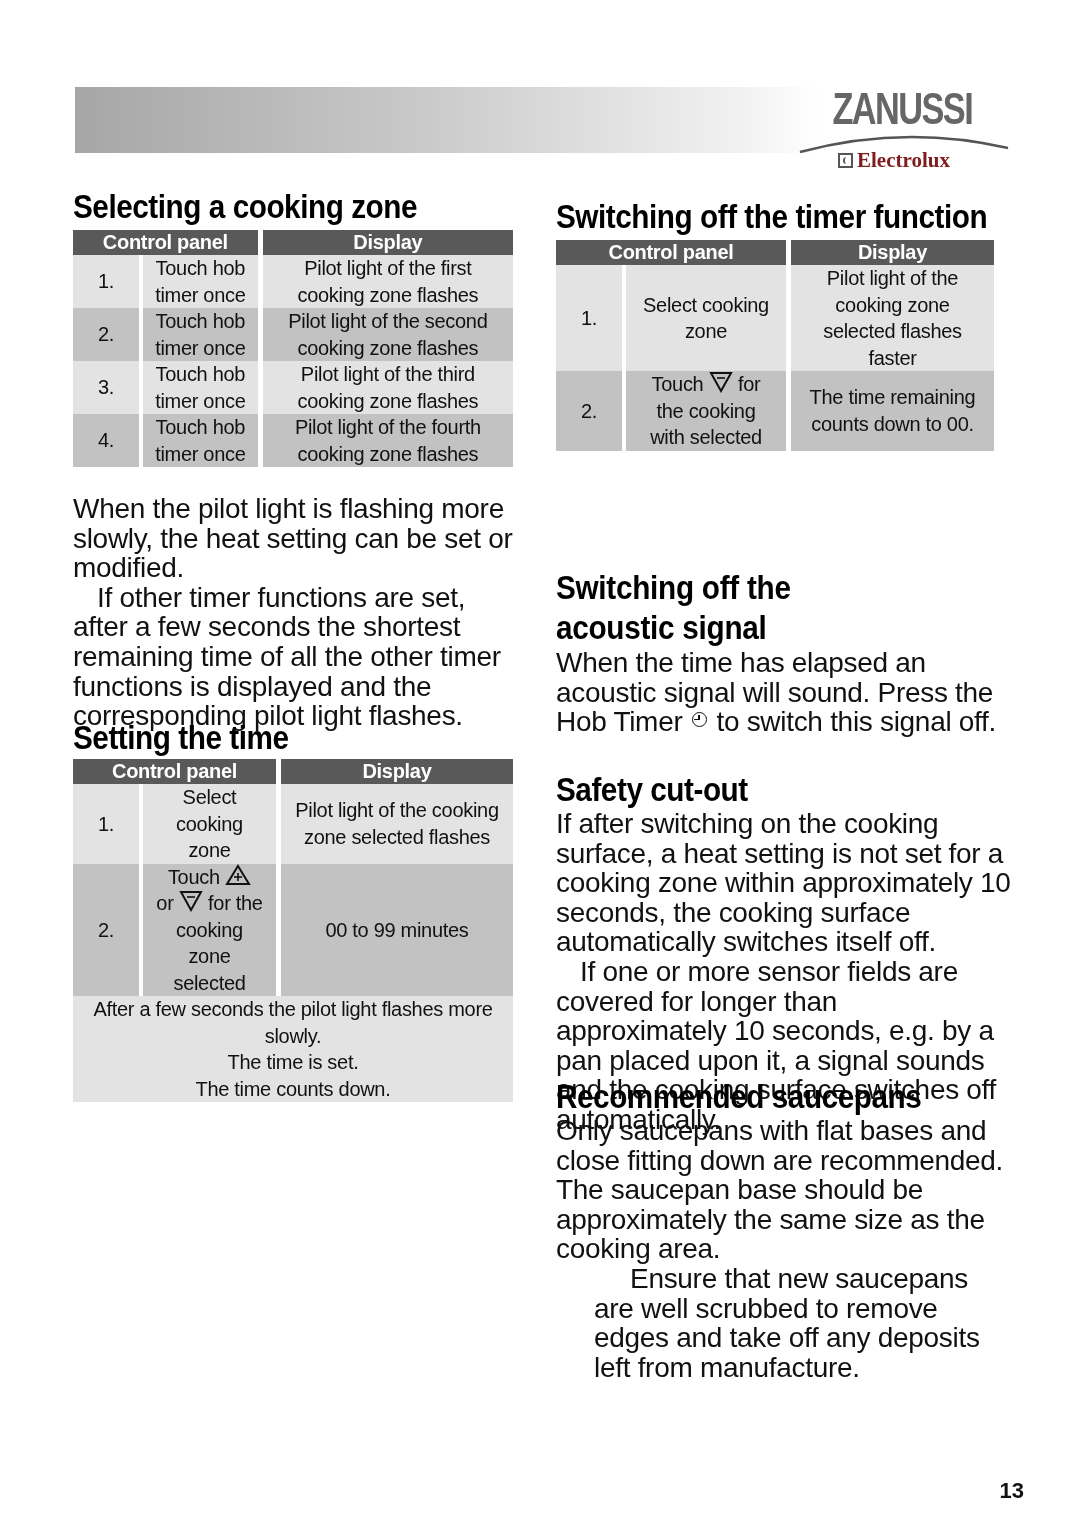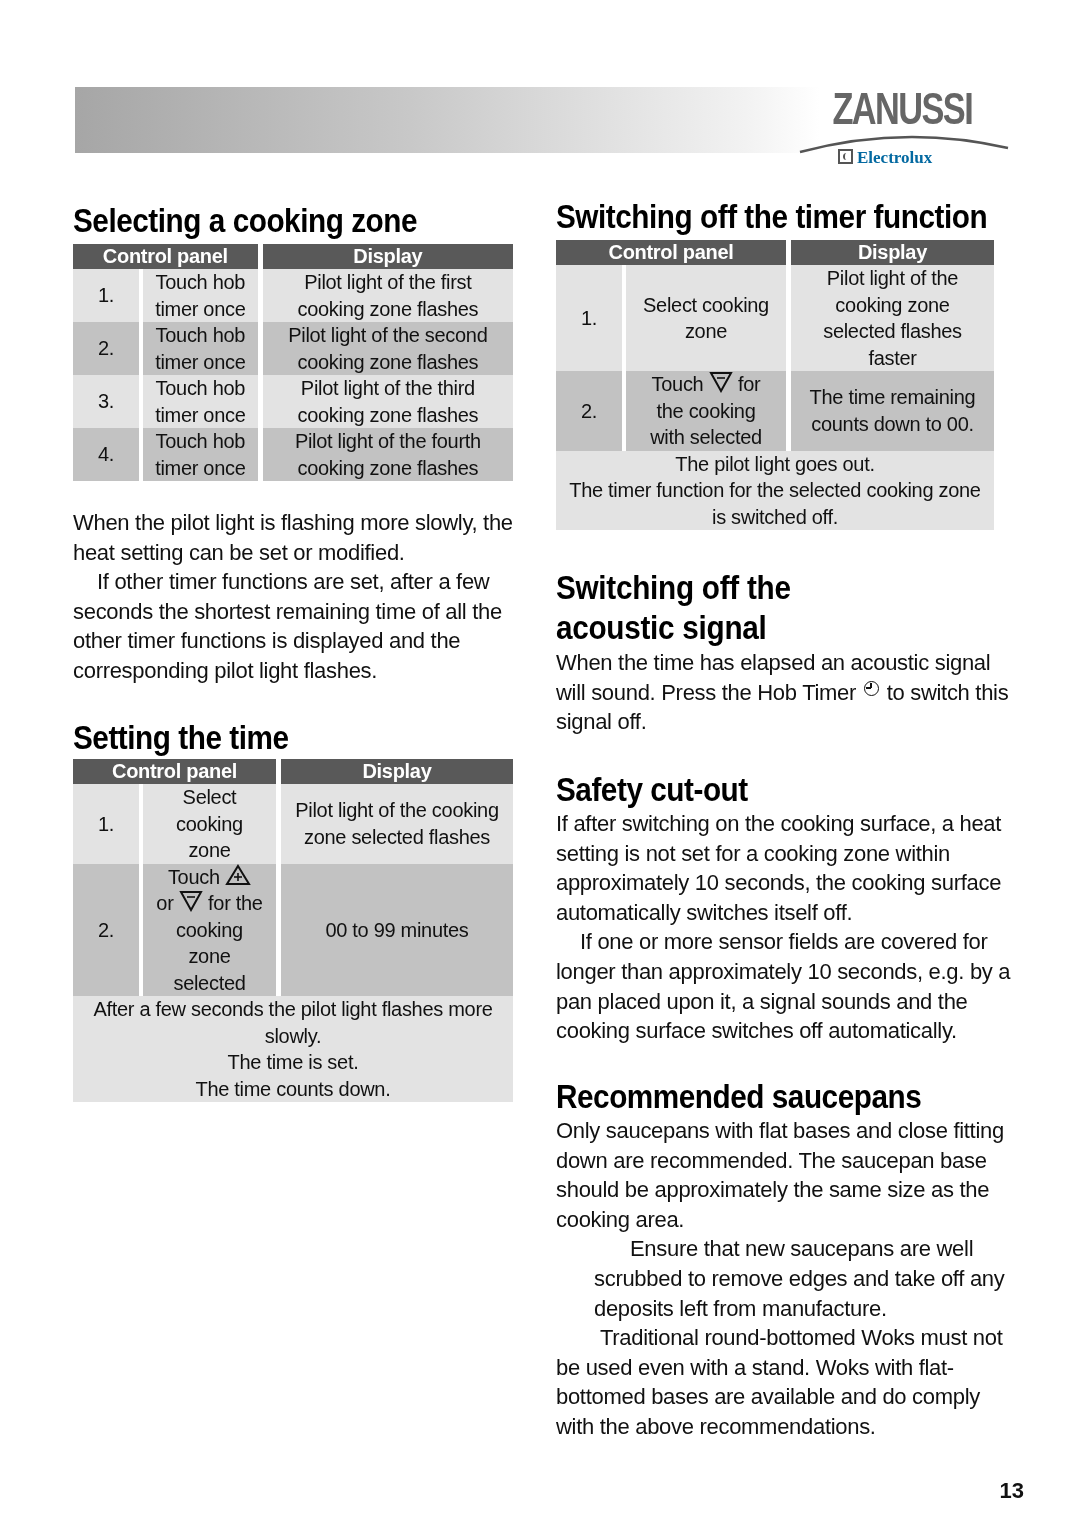--- a/index.html
+++ b/index.html
@@ -5,35 +5,35 @@
   html, body { margin: 0; padding: 0; background: #ffffff; }
   body { width: 1080px; height: 1533px; position: relative; overflow: hidden;
          font-family: "Liberation Sans", sans-serif; color: #111; }
   .banner { position: absolute; left: 75px; top: 87px; width: 745px; height: 66px;
             background: linear-gradient(to right, #a6a6a6 0%, #c8c8c8 45%, #f2f2f2 90%, #ffffff 100%); }
   .brand { position: absolute; right: 108px; top: 84px; font-family: "Liberation Sans", sans-serif;
            font-weight: bold; font-size: 44px; color: #666; letter-spacing: -2px;
            transform: scaleX(0.78); transform-origin: right top; }
   .arc { position: absolute; left: 798px; top: 132px; width: 212px; height: 22px; }
   .sub-brand { position: absolute; left: 838px; top: 148px; font-family: "Liberation Serif", serif;
-               font-size: 17px; color: #0369a1; font-weight: bold; }
+               font-size: 21px; color: #7f1d1d; font-weight: bold; }
   .sub-brand .elx-icon { display: inline-block; width: 15px; height: 15px; border: 2px solid #555;
                          box-sizing: border-box; margin-right: 4px; vertical-align: -1px; position: relative; }
   .sub-brand .elx-icon::after { content: ""; position: absolute; left: 3px; top: 2px; width: 5px; height: 7px;
                                 border-left: 2px solid #555; border-radius: 50% 0 0 50%; }
 
   .col { position: absolute; }
   .col-left { left: 73px; width: 440px; }
   .col-right { left: 556px; width: 455px; }
 
   h2 { margin: 0; font-family: "Liberation Sans", sans-serif; font-weight: bold; font-size: 33px;
        color: #000; letter-spacing: -0.5px; line-height: 38px; transform: scaleX(0.9); transform-origin: left; white-space: nowrap; }
   h2.wrap { white-space: normal; transform: none; font-size: 30px; letter-spacing: -0.3px; }
 
-  p { margin: 0; font-size: 22px; line-height: 29.6px; color: #111; letter-spacing: -0.3px; }
+  p { margin: 0; font-size: 28px; line-height: 29.6px; color: #111; letter-spacing: -0.3px; }
   .indent { text-indent: 24px; }
   .indent2 { text-indent: 36px; margin-left: 38px; }
   .indent3 { text-indent: 44px; }
 
   table.ctl { border-collapse: separate; border-spacing: 0; width: 100%; font-size: 20px;
               letter-spacing: -0.3px; }
   table.ctl th { background: #595959; color: #fff; font-weight: bold; height: 19px; padding: 0;
                  font-size: 20px; line-height: 25px; }
   table.ctl td { text-align: center; vertical-align: middle; padding: 0; line-height: 26.5px; color: #111; }
   table.ctl .gap-r { border-right: 5px solid #fff; }
@@ -56,21 +56,21 @@
 
 <div class="banner"></div>
 <div class="brand">ZANUSSI</div>
 <svg class="arc" viewBox="0 0 212 22">
   <path d="M2 20 Q 106 -8 210 16" stroke="#555" stroke-width="2.5" fill="none"></path>
 </svg>
 <div class="sub-brand">
   <span class="elx-icon"></span><span>Electrolux</span>
 </div>
 
-<div class="col col-left" style="top:202px;">
+<div class="col col-left" style="top:188px;">
   <h2>Selecting a cooking zone</h2>
   <table class="ctl" style="margin-top:4px;">
     <tbody>
         <tr>
       <th colspan="2" class="gap-r">Control panel</th>
       <th>Display</th>
     </tr>
     <tr class="light">
       <td class="num gap-r-thin">1.</td>
       <td class="gap-r"><span>Touch hob</span><br><span>timer once</span></td>
@@ -163,42 +163,34 @@
         <svg class="tri" width="24" height="22" viewBox="0 0 24 22">
           <path d="M2 2 L22 2 L12 20 Z" fill="none" stroke="#111" stroke-width="2"></path>
           <line x1="8" y1="7" x2="16" y2="7" stroke="#111" stroke-width="1.6"></line>
         </svg>
         <span>for</span><br>
         <span>the cooking</span><br>
         <span>with selected</span>
       </td>
       <td><span>The time remaining</span><br><span>counts down to 00.</span></td>
     </tr>
-    <tr class="foot">
-      <td colspan="3">
-        <span>The pilot light goes out.</span><br>
-        <span>The timer function for the selected cooking zone</span><br>
-        <span>is switched off.</span>
-      </td>
-    </tr>
   </tbody>
     </table>
 </div>
 
 <div class="col col-right" style="top:568px;">
   <h2 class="wrap" style="width:400px; font-size:33px; line-height:40px; transform:scaleX(0.9); transform-origin:left;">Switching off the acoustic signal</h2>
   <p><span>When the time has elapsed an acoustic signal will sound.  Press the Hob Timer</span> <span class="clock"></span> <span>to switch this signal off.</span></p>
 </div>
 
 <div class="col col-right" style="top:771px;">
   <h2>Safety cut-out</h2>
   <p>If after switching on the cooking surface, a heat setting is not set for a cooking zone within approximately 10 seconds, the cooking surface automatically switches itself off.</p>
   <p class="indent">If one or more sensor fields are covered for longer than approximately 10 seconds, e.g. by a pan placed upon it, a signal sounds and the cooking surface switches off automatically.</p>
 </div>
 
 <div class="col col-right" style="top:1078px;">
   <h2>Recommended saucepans</h2>
   <p>Only saucepans with flat bases and close fitting down are recommended.  The saucepan base should be approximately the same size as the cooking area.</p>
   <p class="indent2">Ensure that new saucepans are well scrubbed to remove edges and take off any deposits left from manufacture.</p>
-  <p class="indent3">Traditional round-bottomed Woks must not be used even with a stand.  Woks with flat-bottomed bases are available and do comply with the above recommendations.</p>
 </div>
 
 <div class="page-num">13</div>
 
 </body></html>

